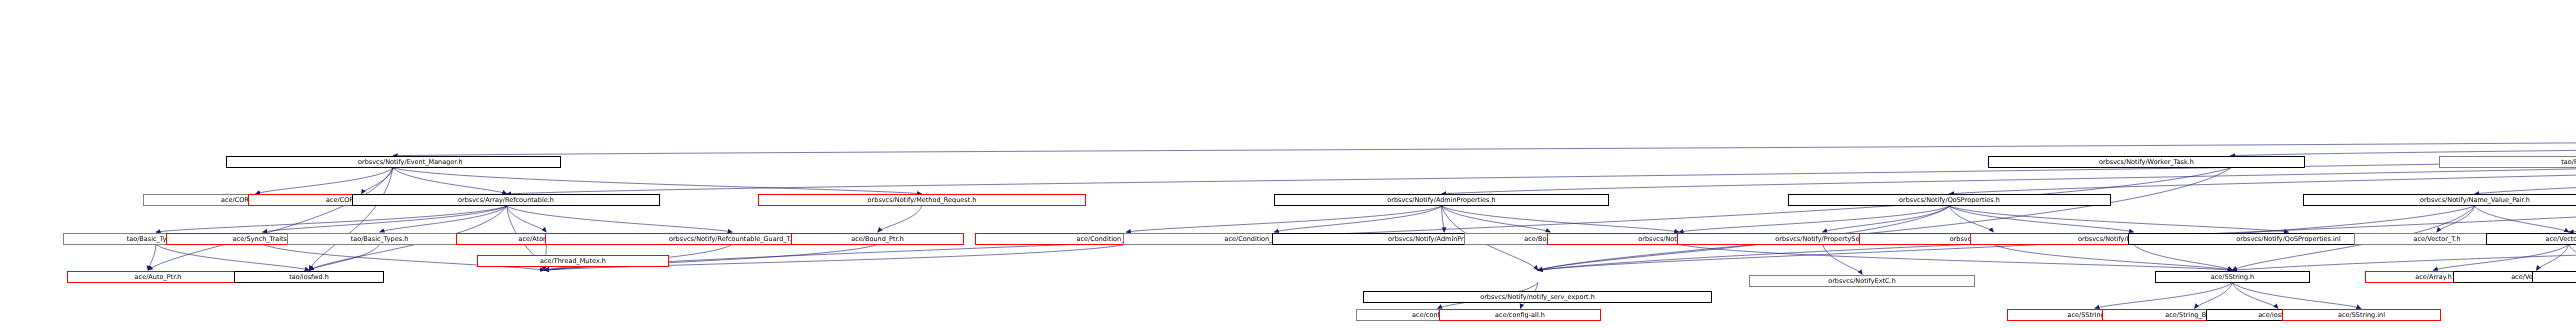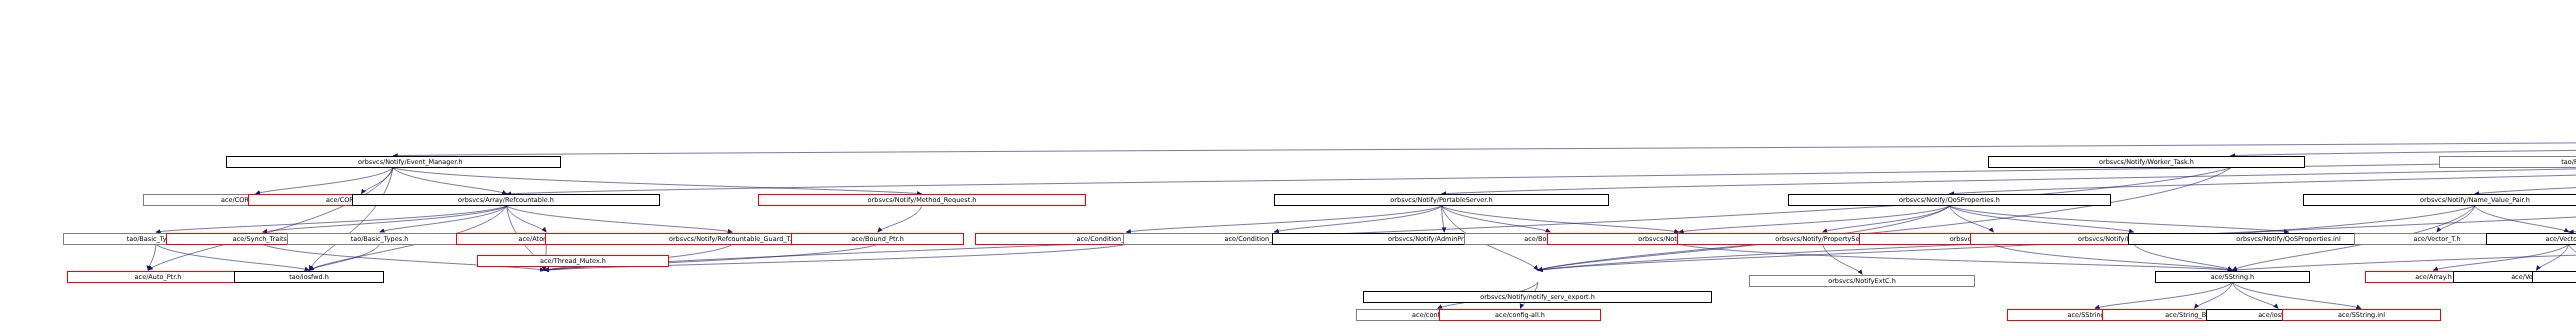--- a/index.html
+++ b/index.html
@@ -130,21 +130,21 @@
       <div class="node red" title="ace/CORBA_macros.h" style="left: 248px; top: 194px; width: 226px;">
         <span>ace/CORBA_macros.h</span>
       </div>
       <div class="node" title="orbsvcs/Notify/Refcountable.h" style="left: 352px; top: 194px; width: 308px;">
         <span>orbsvcs/Array/Refcountable.h</span>
       </div>
       <div class="node red" title="orbsvcs/Notify/Method_Request.h" style="left: 758px; top: 194px; width: 328px;">
         <span>orbsvcs/Notify/Method_Request.h</span>
       </div>
       <div class="node" title="orbsvcs/Notify/AdminProperties.h" style="left: 1274px; top: 194px; width: 335px;">
-        <span>orbsvcs/Notify/PortableServer.h</span>
+        <span>orbsvcs/Notify/AdminProperties.h</span>
       </div>
       <div class="node" title="orbsvcs/Notify/QoSProperties.h" style="left: 1788px; top: 194px; width: 323px;">
         <span>orbsvcs/Notify/QoSProperties.h</span>
       </div>
       <div class="node" title="orbsvcs/Notify/Name_Value_Pair.h" style="left: 2303px; top: 194px; width: 344px;">
         <span>orbsvcs/Notify/Name_Value_Pair.h</span>
       </div>
       <div class="node grey" title="tao/Basic_Types.h" style="left: 63px; top: 233px; width: 185px;">
         <span>tao/Basic_Types.h</span>
       </div>

